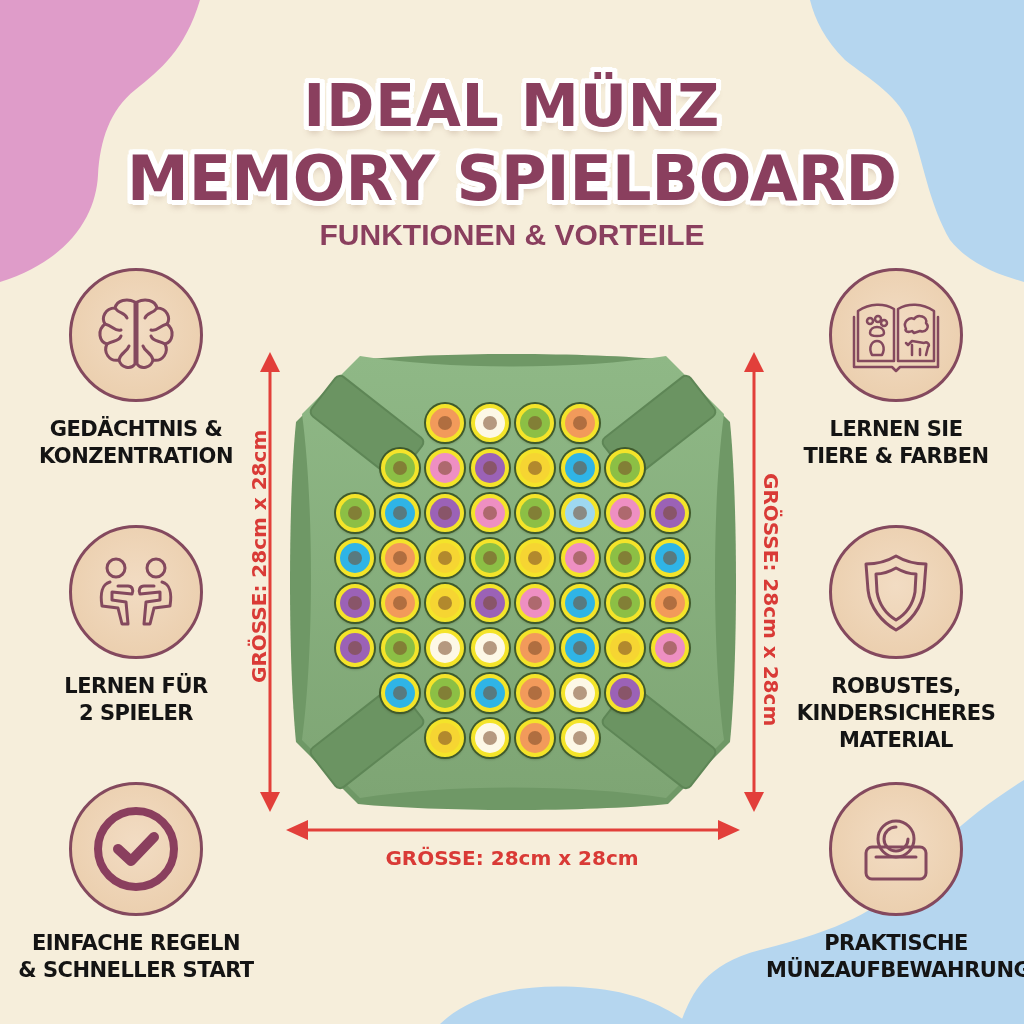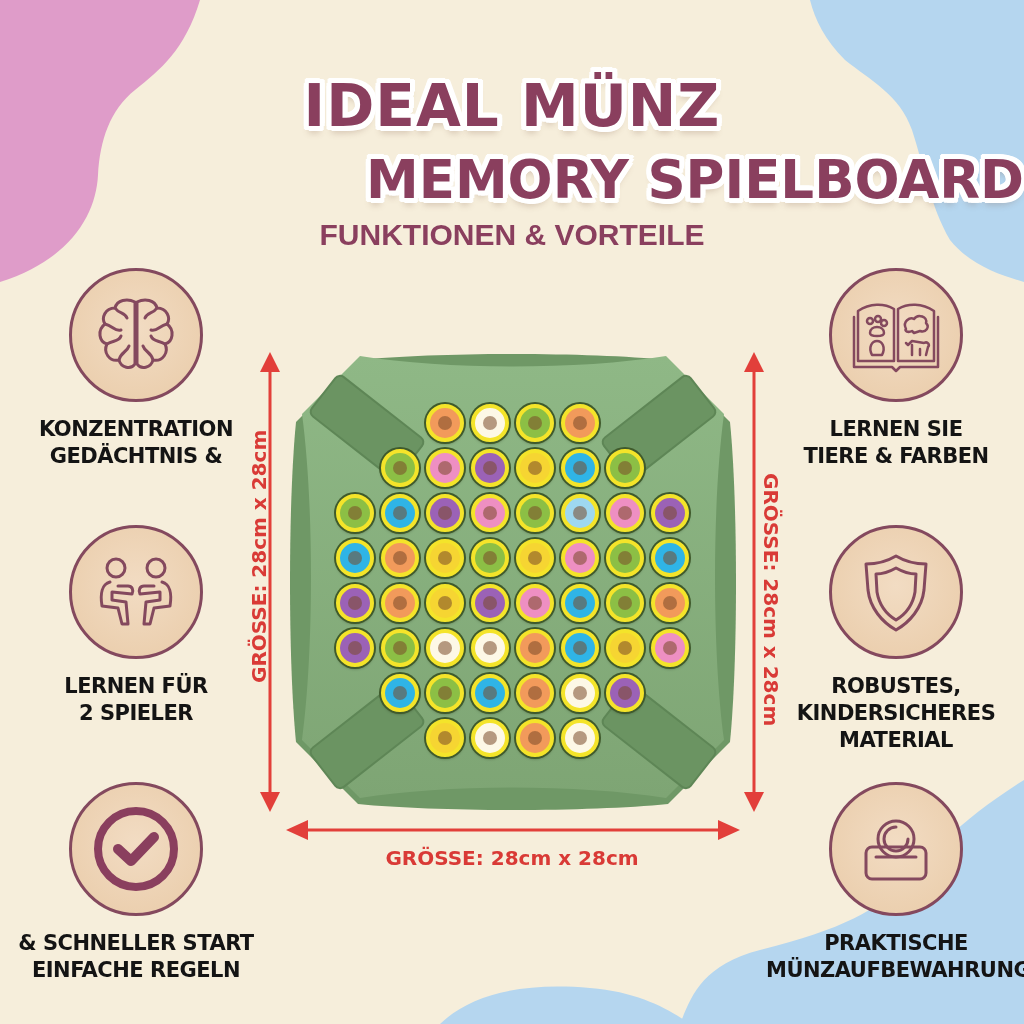--- a/index.html
+++ b/index.html
@@ -5,21 +5,21 @@
   html,body{margin:0;padding:0;}
   body{width:1024px;height:1024px;position:relative;overflow:hidden;background:#f6eedb;font-family:"DejaVu Sans","Liberation Sans",sans-serif;}
   .blob{position:absolute;}
   .title{position:absolute;left:0;width:1024px;text-align:center;color:#8a3f5e;font-weight:bold;font-family:"DejaVu Sans",sans-serif;
     text-shadow:
       -5px 0 0 #fff,5px 0 0 #fff,0 -5px 0 #fff,0 5px 0 #fff,
       -4px -4px 0 #fff,4px -4px 0 #fff,-4px 4px 0 #fff,4px 4px 0 #fff,
       -3px -5px 0 #fff,3px 5px 0 #fff,-5px 3px 0 #fff,5px -3px 0 #fff,
       0 7px 6px rgba(120,80,60,.25);}
   .t1{top:72px;font-size:58px;letter-spacing:1px;}
-  .t2{top:149px;font-size:53px;letter-spacing:0px;text-align:right;}
+  .t2{top:142px;font-size:62px;letter-spacing:0px;}
   .subtitle{position:absolute;top:218px;left:0;width:1024px;text-align:center;color:#8a3f5e;font-weight:bold;font-size:30px;font-family:"Liberation Sans",sans-serif;}
   .feature{position:absolute;width:260px;text-align:center;}
   .iconcircle{width:134px;height:134px;border-radius:50%;background:radial-gradient(circle at 50% 45%,#f2dcc3 0%,#e9cba8 100%);border:3px solid #84495e;box-sizing:border-box;margin:0 auto;display:flex;align-items:center;justify-content:center;}
   .flabel{margin-top:14px;font-weight:bold;font-size:21px;line-height:27px;color:#141414;font-family:"DejaVu Sans",sans-serif;letter-spacing:-0.5px;}
   .dim{position:absolute;color:#d93a36;font-weight:bold;font-size:20px;font-family:"DejaVu Sans",sans-serif;white-space:nowrap;}
   .board{position:absolute;left:288px;top:352px;width:450px;height:460px;}
   .coin{position:absolute;width:38px;height:38px;border-radius:50%;box-sizing:border-box;border:4px solid #f4e42a;box-shadow:0 0 0 2px #3f5a2c,0 2px 3px rgba(0,0,0,.35);}
   .coin span{position:absolute;left:8px;top:8px;width:14px;height:14px;border-radius:50%;opacity:.55;}
 </style>
 </head>
@@ -43,22 +43,22 @@
 <div class="feature" style="left:6px;top:268px;">
   <div class="iconcircle">
     <svg width="90" height="90" viewBox="0 0 90 90" fill="none" stroke="#84495e" stroke-width="3" stroke-linecap="round" stroke-linejoin="round">
       <path d="M44 12 C36 8 26 10 24 18 C14 18 10 28 14 34 C6 40 8 52 16 54 C12 62 18 72 28 70 C30 78 40 80 44 74 Z"></path>
       <path d="M46 12 C54 8 64 10 66 18 C76 18 80 28 76 34 C84 40 82 52 74 54 C78 62 72 72 62 70 C60 78 50 80 46 74 Z"></path>
       <path d="M24 18 C28 24 34 22 36 28 M14 34 C22 36 24 42 30 40 M16 54 C22 50 28 52 30 46 M28 70 C30 62 36 62 38 56"></path>
       <path d="M66 18 C62 24 56 22 54 28 M76 34 C68 36 66 42 60 40 M74 54 C68 50 62 52 60 46 M62 70 C60 62 54 62 52 56"></path>
     </svg>
   </div>
   <div class="flabel">
+    <div>GEDÄCHTNIS &amp;</div>
     <div>KONZENTRATION</div>
-    <div>GEDÄCHTNIS &amp;</div>
   </div>
 </div>
 
 <div class="feature" style="left:6px;top:525px;">
   <div class="iconcircle">
     <svg width="96" height="96" viewBox="0 0 96 96" fill="none" stroke="#84495e" stroke-width="3" stroke-linecap="round" stroke-linejoin="round">
       <circle cx="28" cy="24" r="9"></circle>
       <circle cx="68" cy="24" r="9"></circle>
       <path d="M22 38 C14 40 12 50 14 62 L30 64 L34 80 L40 80 L38 58 L24 56 L24 48 L44 50 C46 46 44 42 40 42 L30 42"></path>
       <path d="M74 38 C82 40 84 50 82 62 L66 64 L62 80 L56 80 L58 58 L72 56 L72 48 L52 50 C50 46 52 42 56 42 L66 42"></path>
@@ -71,22 +71,22 @@
 </div>
 
 <div class="feature" style="left:6px;top:782px;">
   <div class="iconcircle">
     <svg width="96" height="96" viewBox="0 0 96 96" fill="none" stroke="#8a3f5e" stroke-linecap="round" stroke-linejoin="round">
       <circle cx="48" cy="48" r="38" stroke-width="8"></circle>
       <path d="M30 48 L43 60 L66 36" stroke-width="10"></path>
     </svg>
   </div>
   <div class="flabel">
+    <div>EINFACHE REGELN</div>
     <div>&amp; SCHNELLER START</div>
-    <div>EINFACHE REGELN</div>
   </div>
 </div>
 
 <div class="feature" style="left:766px;top:268px;">
   <div class="iconcircle">
     <svg width="96" height="96" viewBox="0 0 96 96" fill="none" stroke="#84495e" stroke-width="2.5" stroke-linecap="round" stroke-linejoin="round">
       <path d="M10 24 L10 74 L46 74 L46 22 C36 16 22 16 10 24 Z"></path>
       <path d="M86 24 L86 74 L50 74 L50 22 C60 16 74 16 86 24 Z"></path>
       <path d="M6 30 L6 80 L44 80 L48 84 L52 80 L90 80 L90 30"></path>
       <circle cx="22" cy="34" r="3"></circle>

